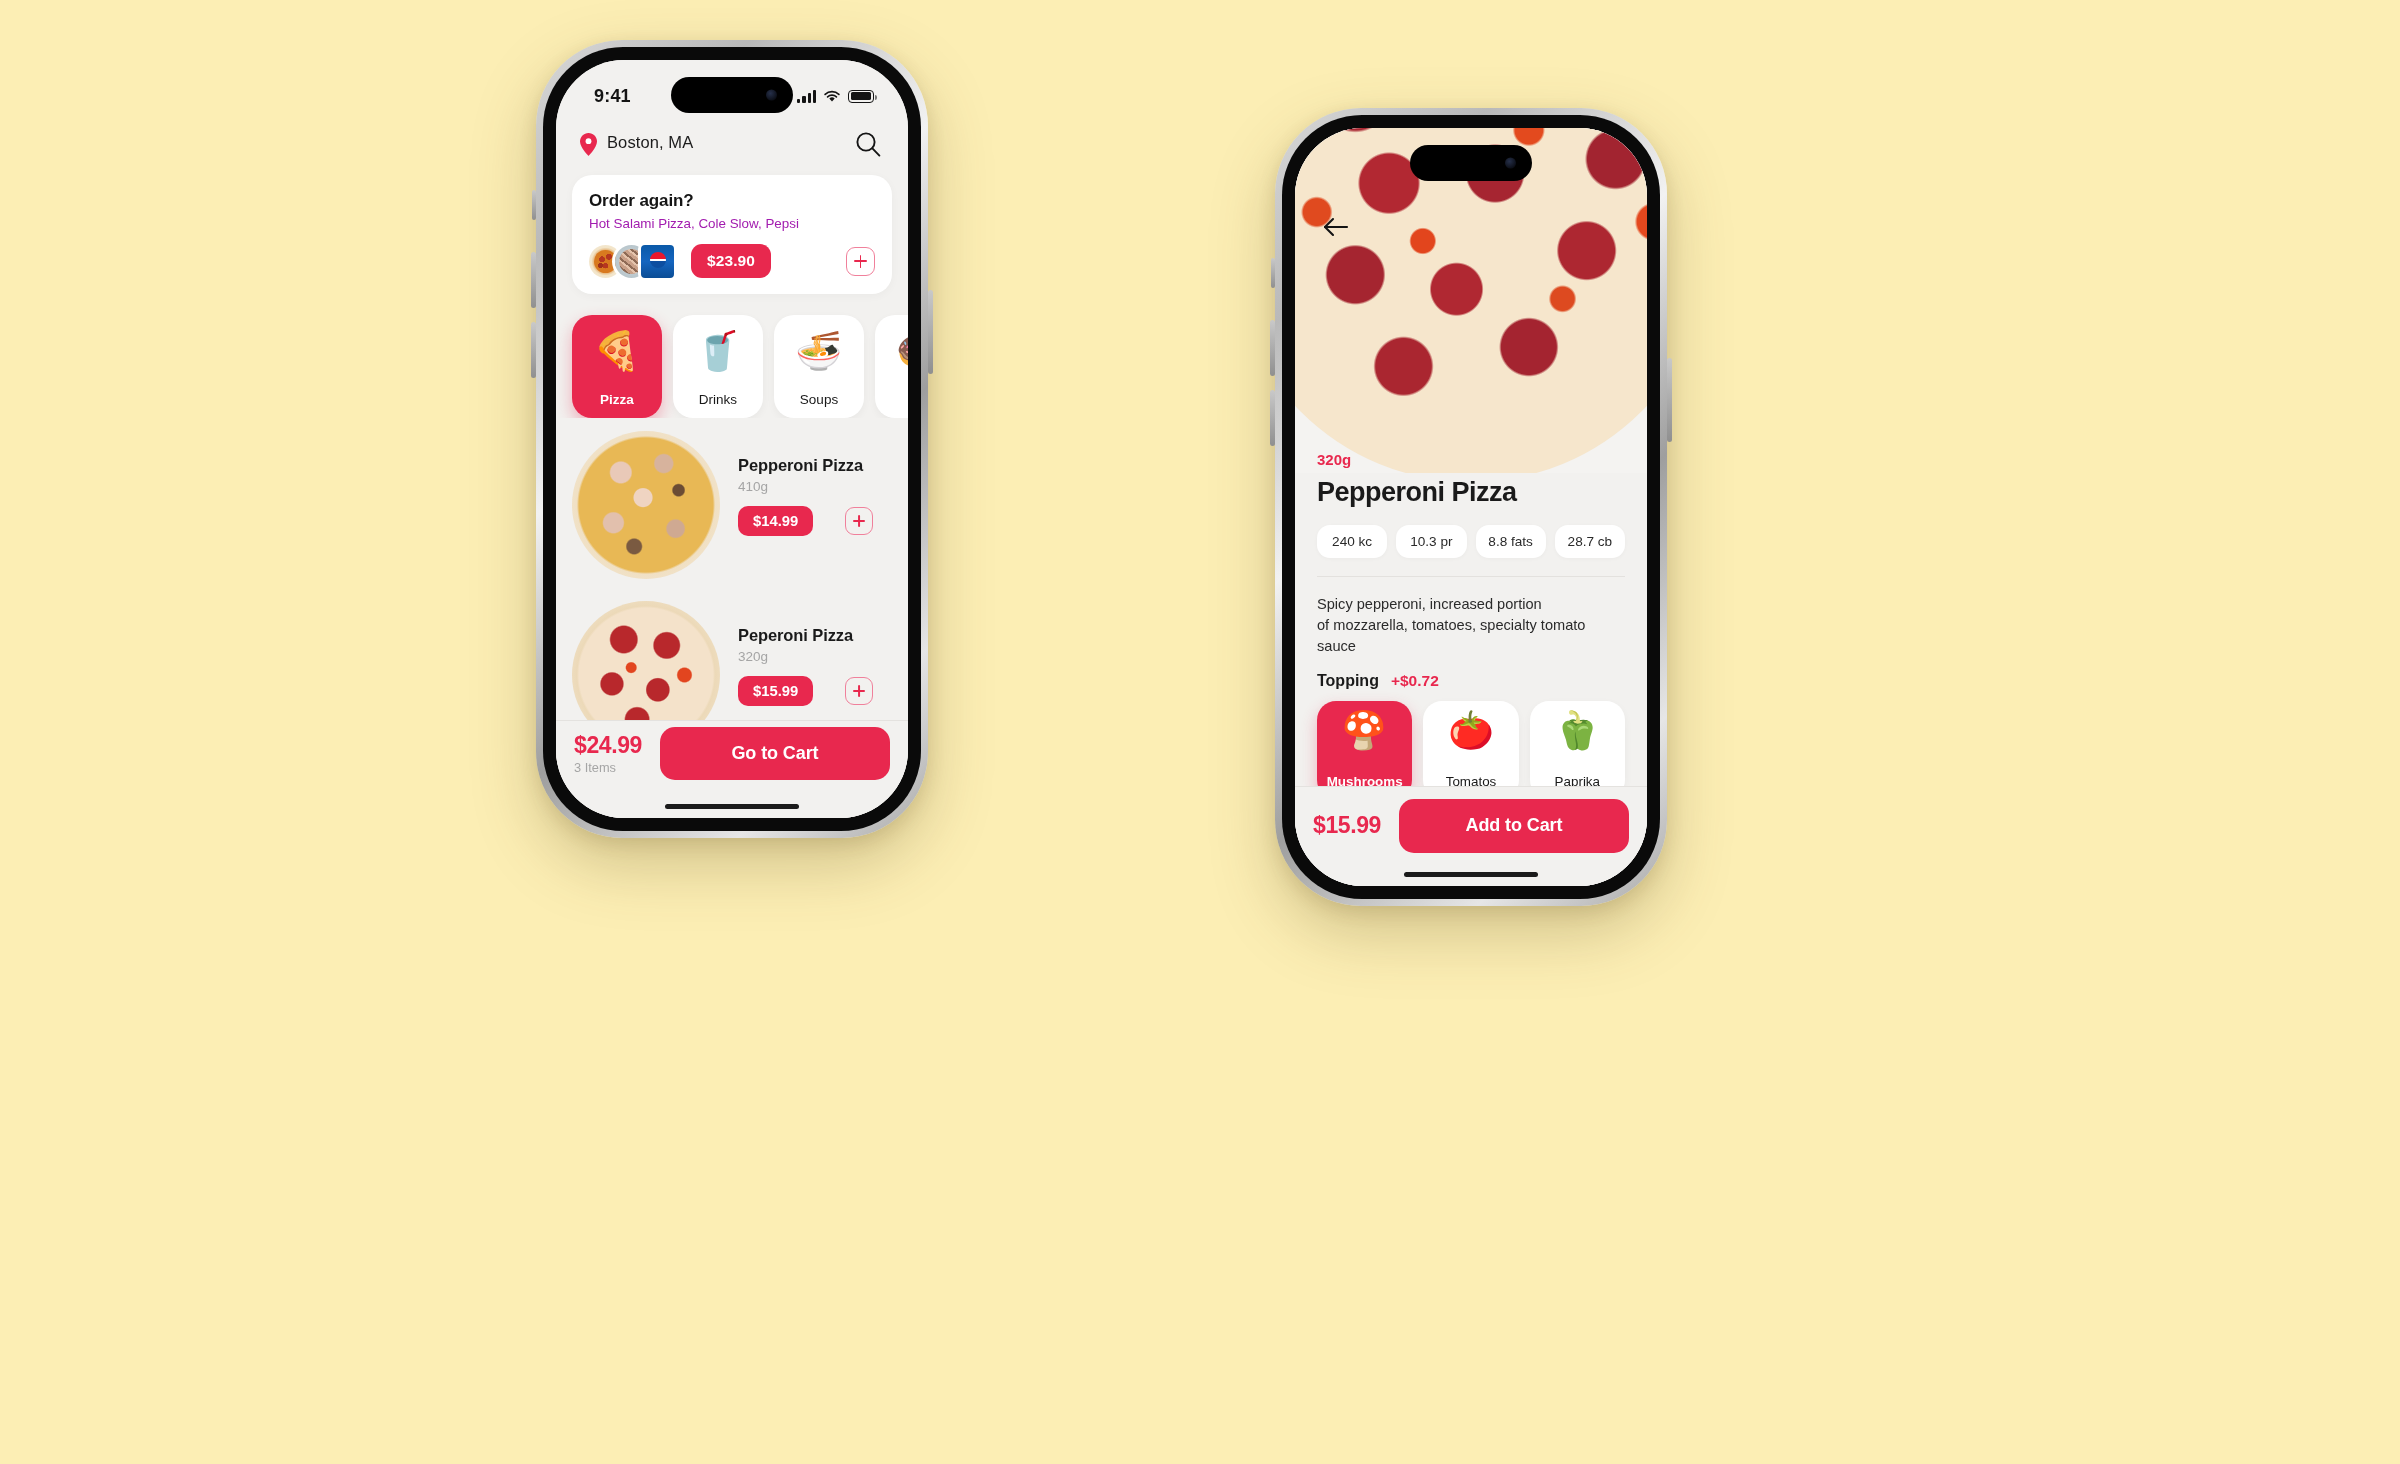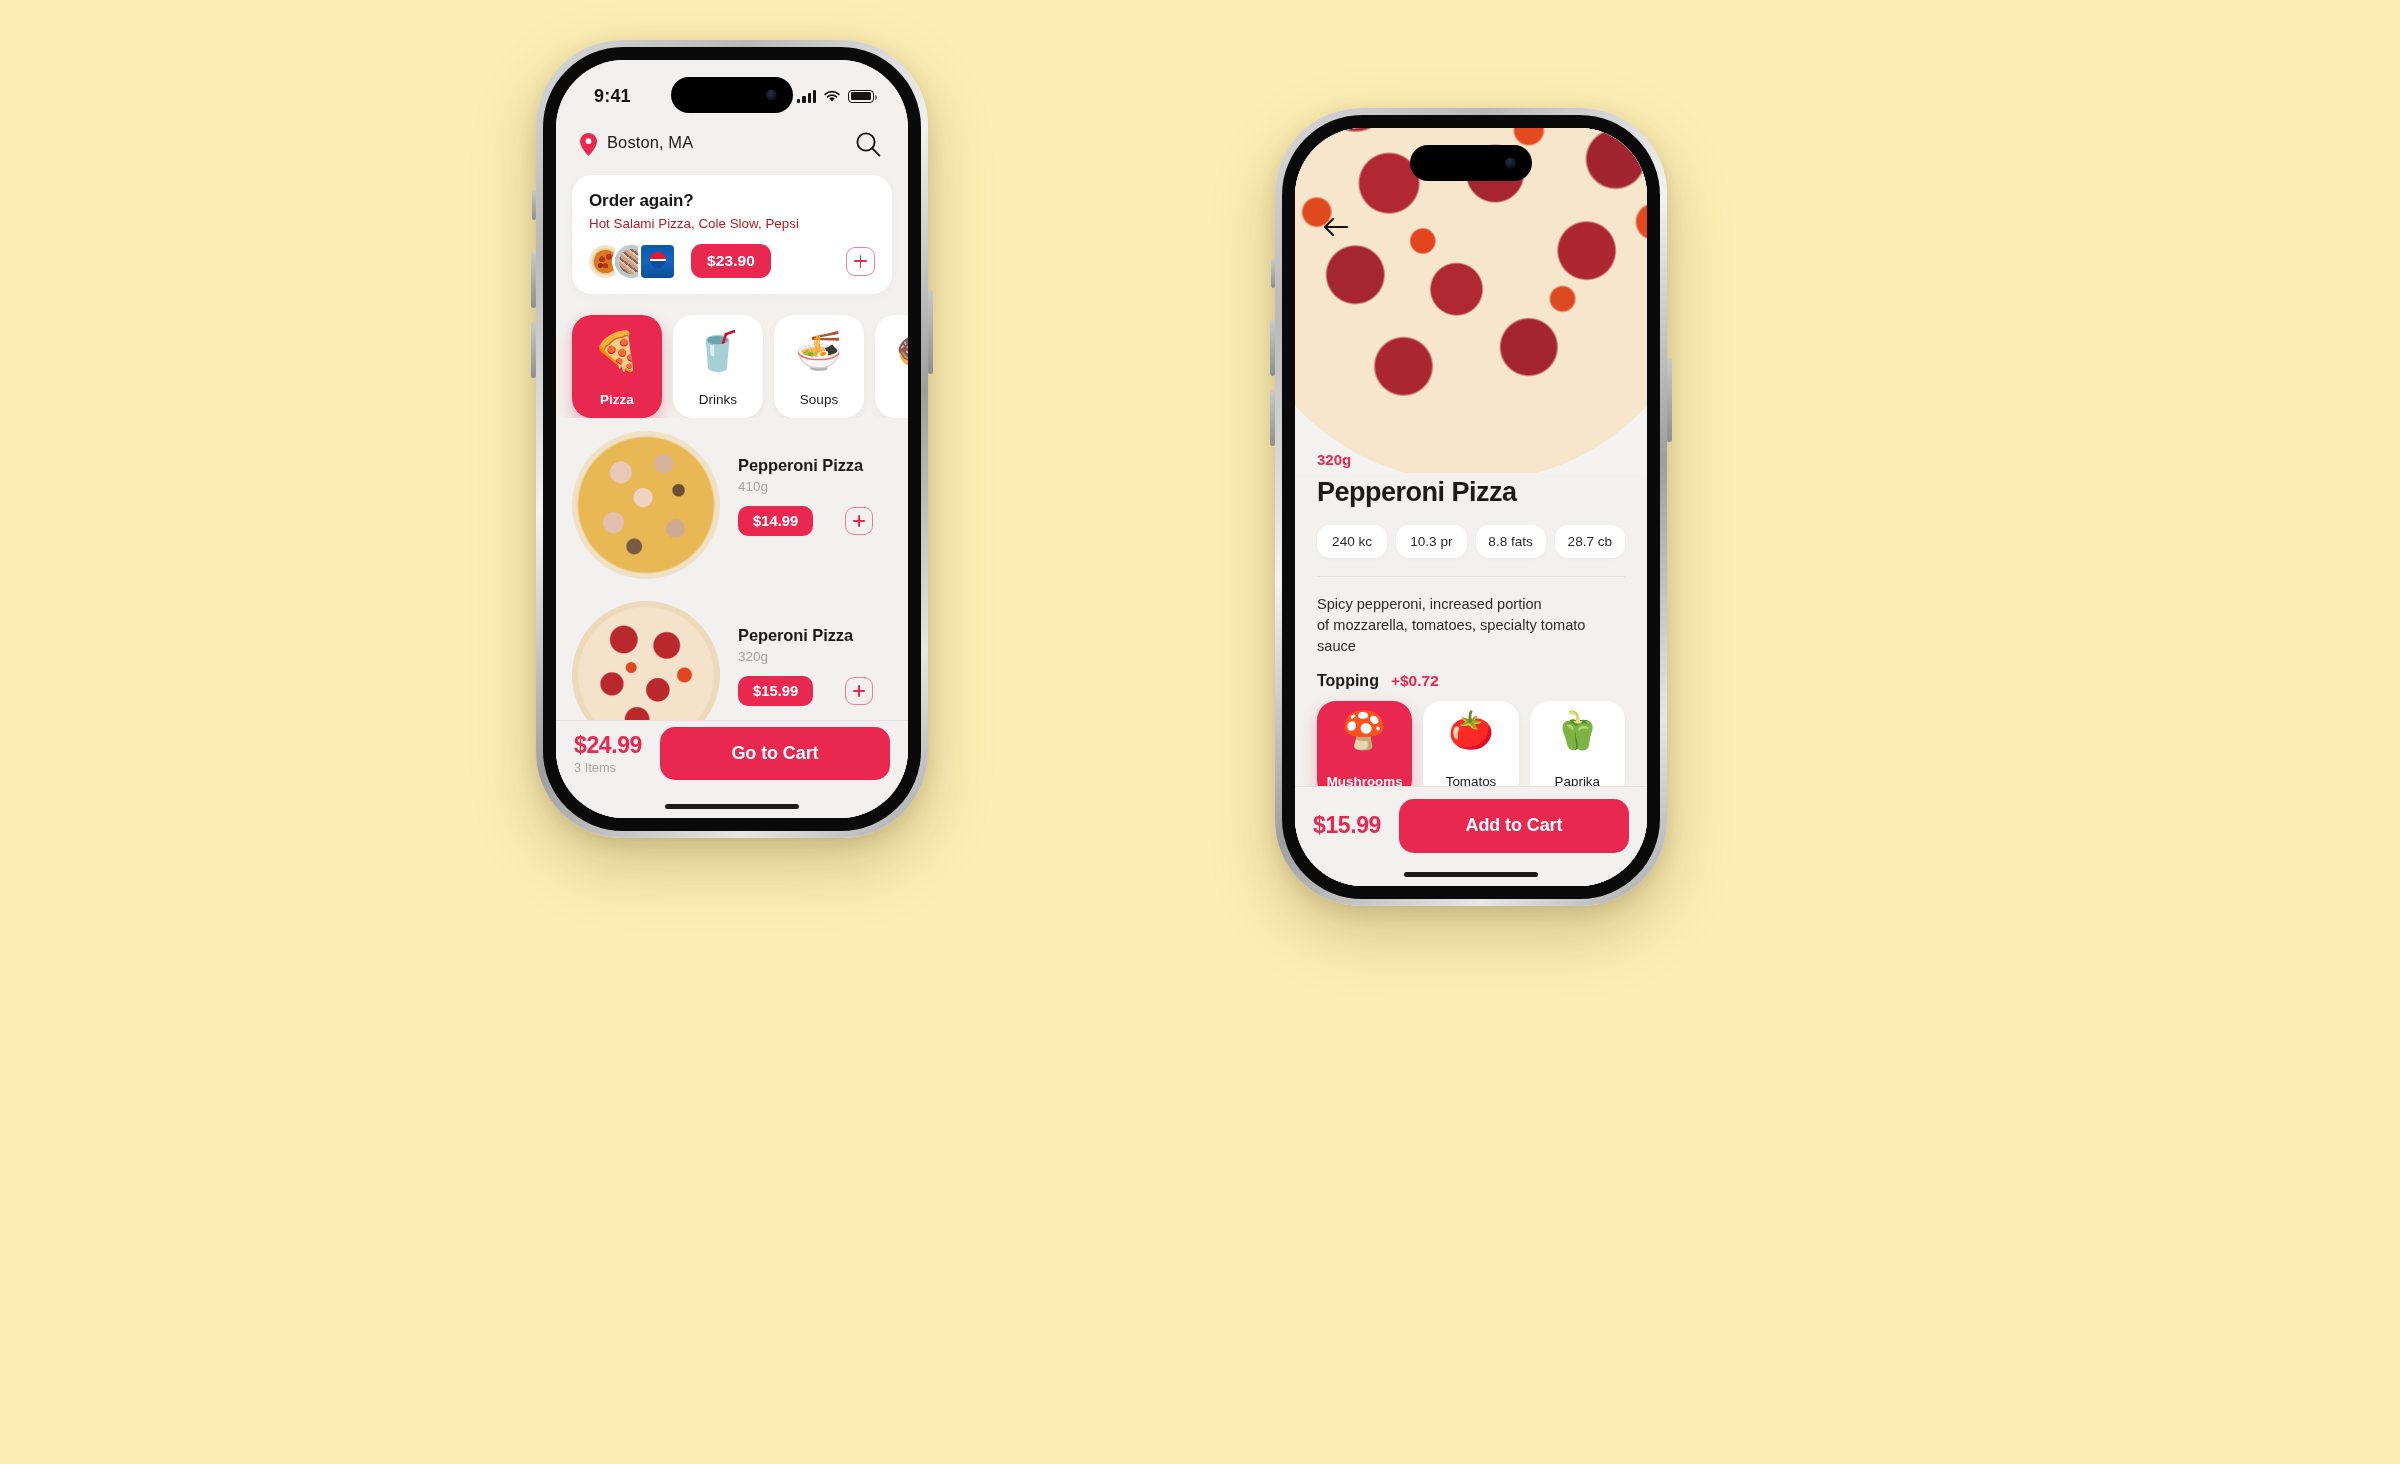--- a/index.html
+++ b/index.html
@@ -75,21 +75,21 @@
   .pin { width:17px; height:23px; position:relative; }
   .pin svg { display:block; }
   .loc-text { font-size:16.5px; color:#1c1c1c; font-weight:400; letter-spacing:.1px; }
   .search-ic { width:28px; height:28px; }
 
   .order-card {
     margin:17px 16px 0 16px; background:#fff; border-radius:20px;
     padding:16px 17px 16px 17px; box-shadow:0 2px 10px rgba(0,0,0,.035);
   }
   .order-title { font-size:17px; font-weight:700; color:#151515; letter-spacing:-.1px; }
-  .order-sub { font-size:13.4px; color:#b91c1c; margin-top:5px; letter-spacing:0; }
+  .order-sub { font-size:13.4px; color:#a21caf; margin-top:5px; letter-spacing:0; }
   .order-row { display:flex; align-items:center; margin-top:13px; }
   .thumbs { display:flex; align-items:center; }
   .thumb { width:33px; height:33px; border-radius:50%; background:#fff;
      box-shadow:0 0 0 3px #fff; position:relative; overflow:hidden; }
   .thumb + .thumb { margin-left:-7px; }
   .t-pizza { background:radial-gradient(circle at 50% 50%, #e8a33a 0%, #d9842a 38%, #f2e4c8 60%, #f7efe0 100%); }
   .t-pizza::after { content:""; position:absolute; inset:5px; border-radius:50%;
      background:radial-gradient(circle at 35% 40%, #b5361f 0 14%, transparent 15%),
                 radial-gradient(circle at 65% 30%, #b5361f 0 13%, transparent 14%),
                 radial-gradient(circle at 50% 68%, #b5361f 0 14%, transparent 15%),

